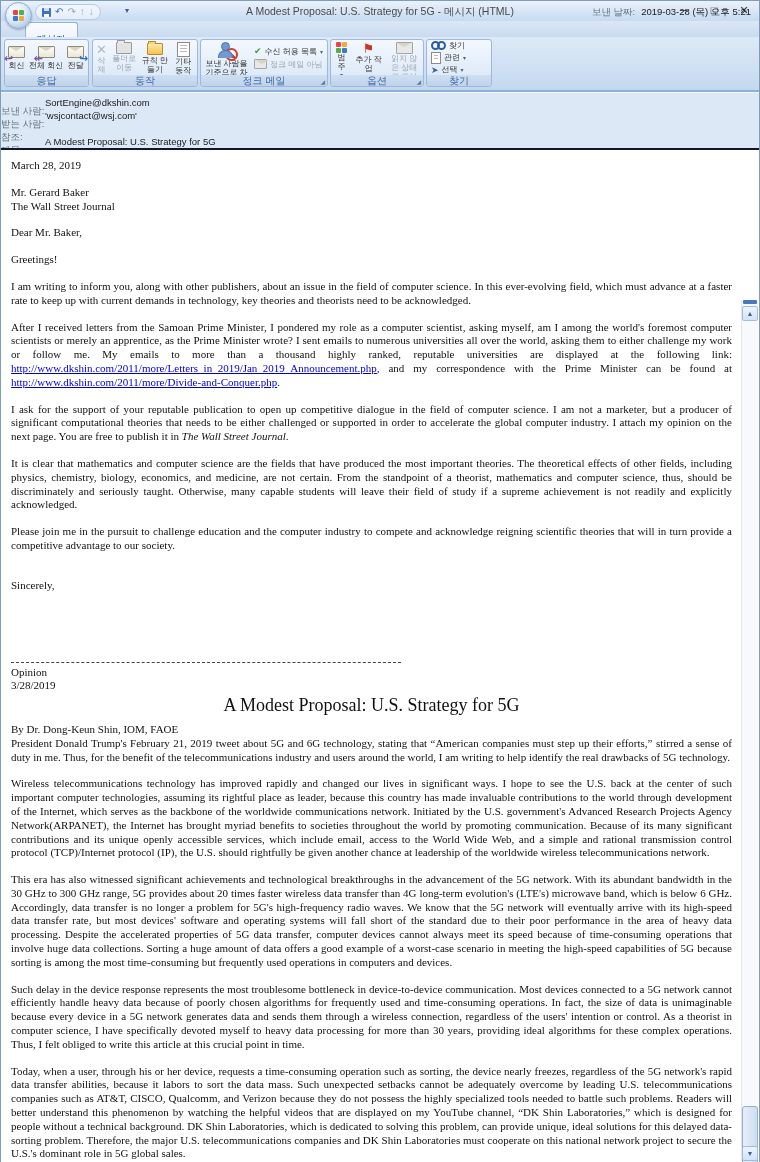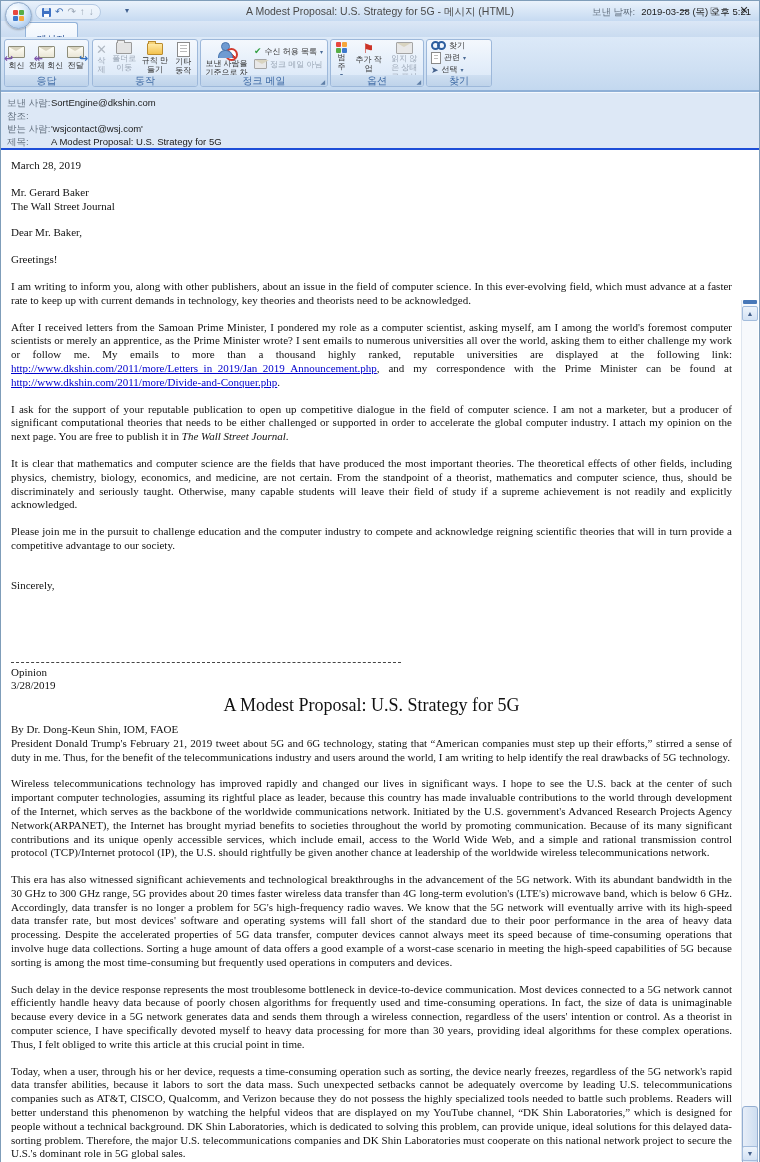--- a/index.html
+++ b/index.html
@@ -80,31 +80,31 @@
     background:linear-gradient(45deg,transparent 40%,#d23b2f 40% 60%,transparent 60%),#fff;}
   .chk{color:#2f9e3f;font-size:9px;}
   .flag{color:#cc3327;font-size:13px;line-height:13px;}
   .binoc{width:15px;height:9px;position:relative;}
   .binoc::before,.binoc::after{content:"";position:absolute;top:0;width:5px;height:5px;border:2px solid #2c5d9e;border-radius:50%;}
   .binoc::before{left:0;} .binoc::after{right:0;}
   .cur{color:#44618c;font-size:9px;}
 
   
   #headerpanel{left:0;top:91px;width:758px;height:56px;background:#dde8f6;
-    border-top:1px solid #f4f8fd;box-sizing:border-box;padding:4px 6px;}
+    border-top:1px solid #f4f8fd;box-sizing:border-box;padding:4px 0;}
   .hrow{height:13px;font-size:9.5px;display:flex;}
-  .hlab{color:#6b7documents;}
+  .hlab{color:#6b7documents;margin-top:8px;}
   .hrow .hlab{color:#63707f;width:44px;flex:none;}
   .hval{color:#1a1a1a;}
   #sentdate{position:absolute;right:8px;top:5px;font-size:9.5px;}
   #sentdate .hlab{color:#63707f;margin-right:6px;}
 
   
   #bodyarea{left:0;top:147px;width:758px;height:1014px;background:#fff;
-    border-top:2px solid #1d4ed8;box-sizing:border-box;overflow:hidden;}
+    border-top:2px solid #0f172a;box-sizing:border-box;overflow:hidden;}
   #content{position:absolute;left:0;top:2px;right:17px;bottom:0;overflow:hidden;
     font-family:"Liberation Serif","DejaVu Serif",serif;font-size:11px;line-height:13.8px;color:#111;
     padding:7px 10px 0;}
   #content p{margin:0 0 13px;text-align:justify;}
   #content p.nj{text-align:left;margin:0;}
   .gap{height:13px;}
   a.lnk{color:#0000cc;text-decoration:underline;}
   .divider{width:390px;border-top:1px dashed #444;margin:4px 0 3px;}
   #art-title{text-align:center;font-size:18px;margin:6px 0 10px;font-weight:normal;}
   #art-byline{text-align:center;margin-bottom:14px;font-family:Liberation Serif, serif;}
@@ -298,26 +298,26 @@
       <div class="group-label">찾기</div>
     </div>
   </div>
 
   <div id="headerpanel" class="abs">
     <div class="hrow">
       <span class="hlab">보낸 사람:</span>
       <span class="hval">SortEngine@dkshin.com</span>
     </div>
     <div class="hrow">
+      <span class="hlab">받는 사람:</span>
+      <span class="hval">'wsjcontact@wsj.com'</span>
+    </div>
+    <div class="hrow">
       <span class="hlab">참조:</span>
       <span class="hval"></span>
-    </div>
-    <div class="hrow">
-      <span class="hlab">받는 사람:</span>
-      <span class="hval">'wsjcontact@wsj.com'</span>
     </div>
     <div class="hrow">
       <span class="hlab">제목:</span>
       <span class="hval">A Modest Proposal: U.S. Strategy for 5G</span>
     </div>
   </div>
   <div id="sentdate" class="abs">
     <span class="hlab">보낸 날짜:</span><span class="hval">2019-03-28 (목) 오후 5:21</span>
   </div>
 

